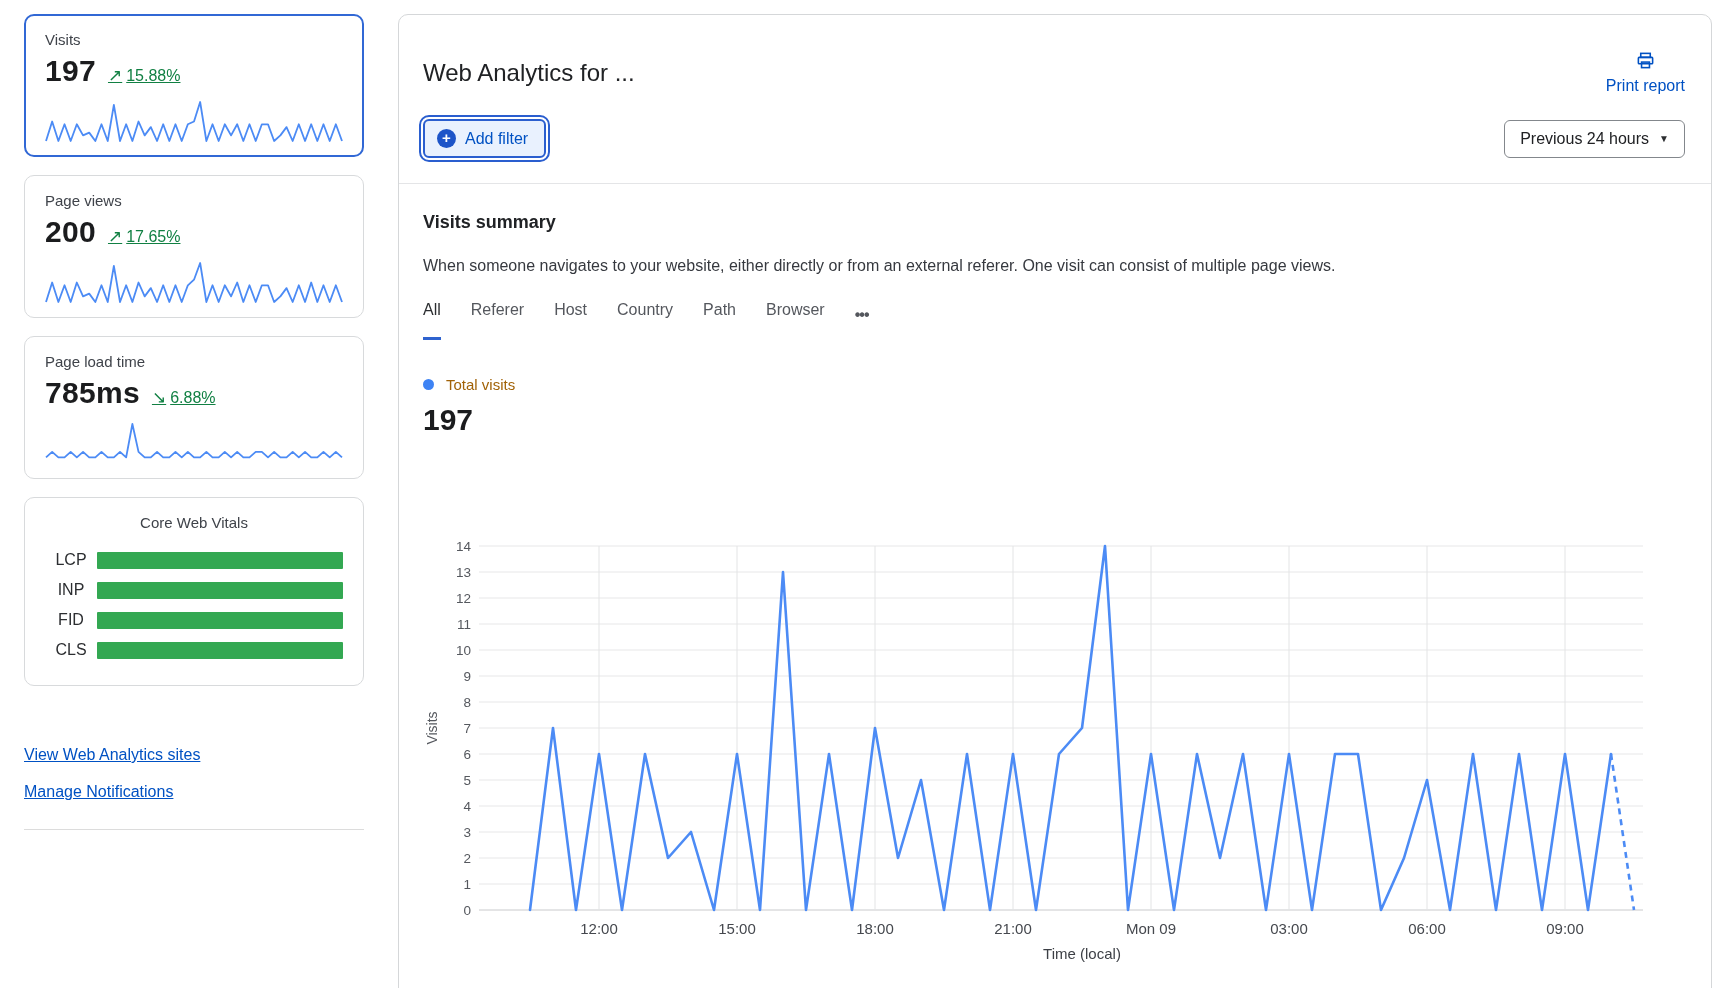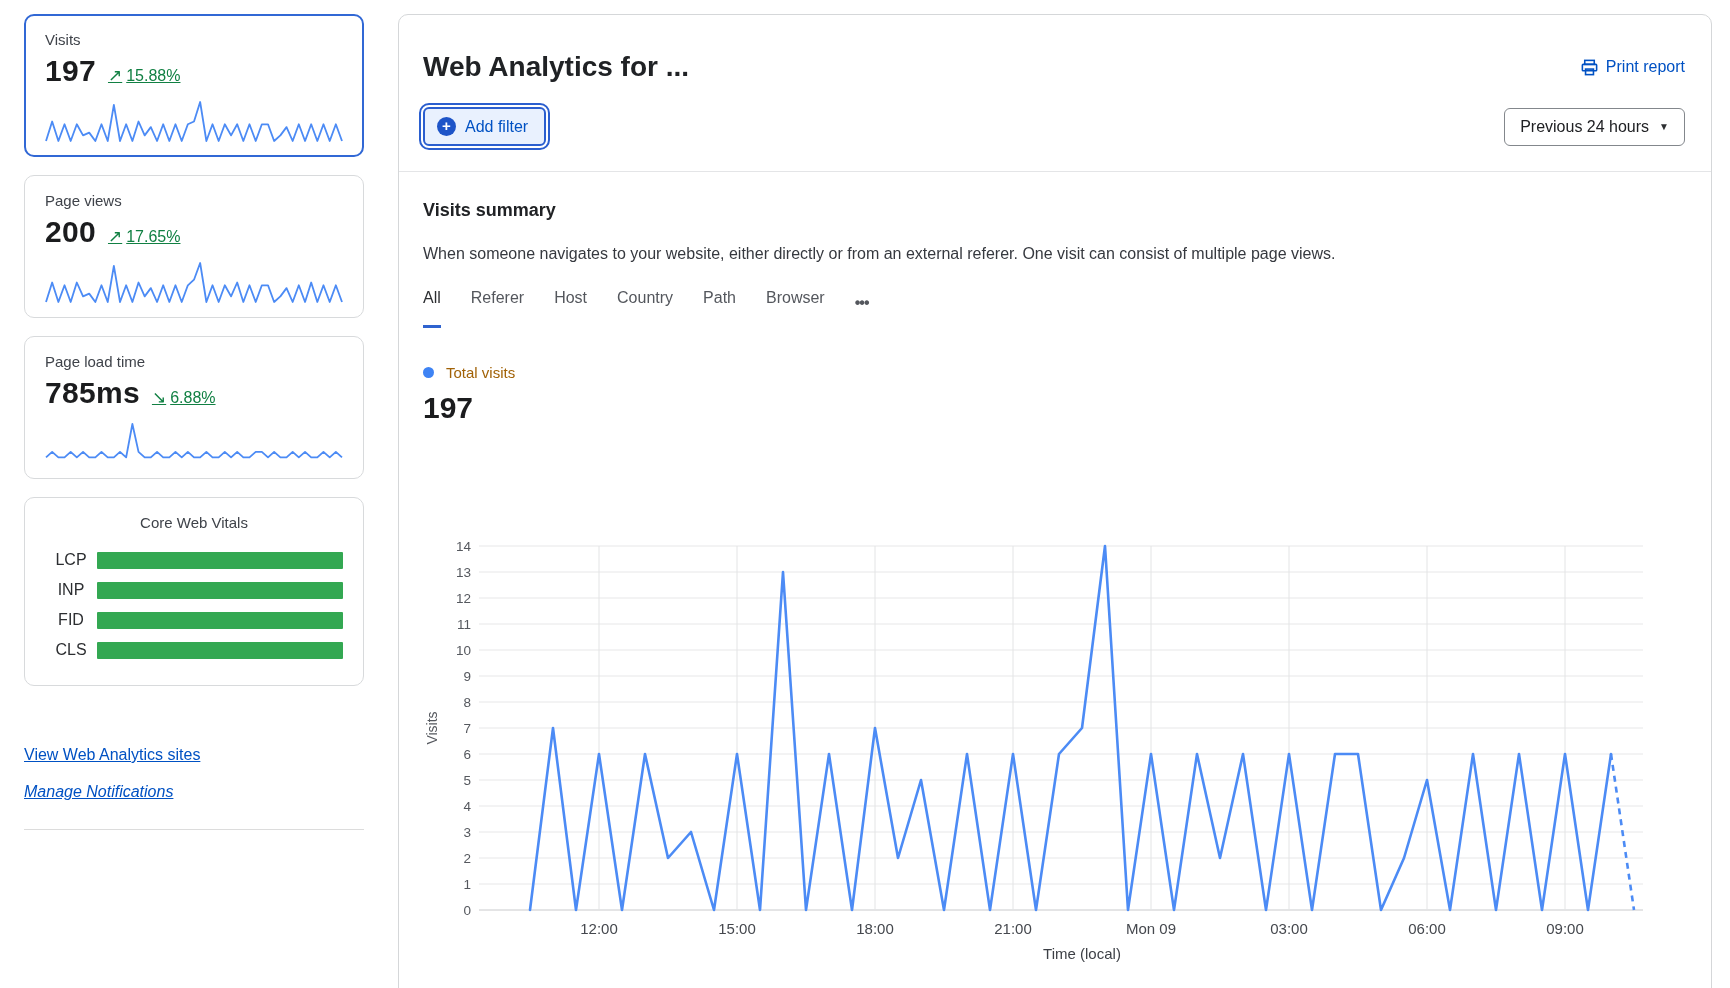--- a/index.html
+++ b/index.html
@@ -28,23 +28,23 @@
   .quick-link { display:inline-block; font-size:16px; text-decoration:underline;
     cursor:pointer; margin-top:0; }
   .quick-link-row { margin-top:22px; }
   .sidebar-divider { border:none; border-top:1px solid #dcdcdc; margin-top:28px; }
 
   
   .main-card { position:absolute; left:398px; top:14px; width:1314px; height:1010px;
     background:#fff; border:1px solid #d5d7d9; border-radius:10px; }
   .main-header { display:flex; justify-content:space-between; align-items:center;
     padding:36px 26px 0 24px; }
-  .main-title { font-size:28px; font-weight:bold; color:#202225;text-align:center; }
+  .main-title { font-size:24px; font-weight:normal; color:#202225;text-align:center; }
   .print-link { display:flex; align-items:center; gap:7px; font-size:16px;
-    cursor:pointer; text-decoration:none; }
+    cursor:pointer; text-decoration:none;flex-direction:column; }
   .print-link svg { display:block; }
 
   .controls-row { display:flex; justify-content:space-between; align-items:center;
     padding:24px 26px 0 24px; }
   .add-filter { display:flex; align-items:center; gap:9px; background:#e9f1fe;
     border:2px solid #2a5ecf; outline:2px solid #2a5ecf; outline-offset:2px;
     border-radius:6px; padding:8px 16px 8px 12px; font-size:16px; font-weight:500;
     cursor:pointer; }
   .plus-badge { width:19px; height:19px; border-radius:50%; background:#1d54c8;
     color:#fff; font-size:15px; line-height:18px; text-align:center; font-weight:bold; }
@@ -139,21 +139,21 @@
         <span class="cwv-name">CLS</span>
         <div class="cwv-bar" style="background:#33a852"></div>
       </div>
     </div>
   </div>
 
   <div class="quick">
     <div class="quick-link-row">
       <a class="quick-link blue">View Web Analytics sites</a>
     </div>
-    <div class="quick-link-row" style="margin-top:19px;font-style:italic;">
+    <div class="quick-link-row" style="margin-top:19px;">
       <a class="quick-link blue">Manage Notifications</a>
     </div>
     <hr class="sidebar-divider">
   </div>
 </div>
 
 <div class="main-card">
 
   <div class="main-header">
     <div class="main-title">Web Analytics for ...</div>

